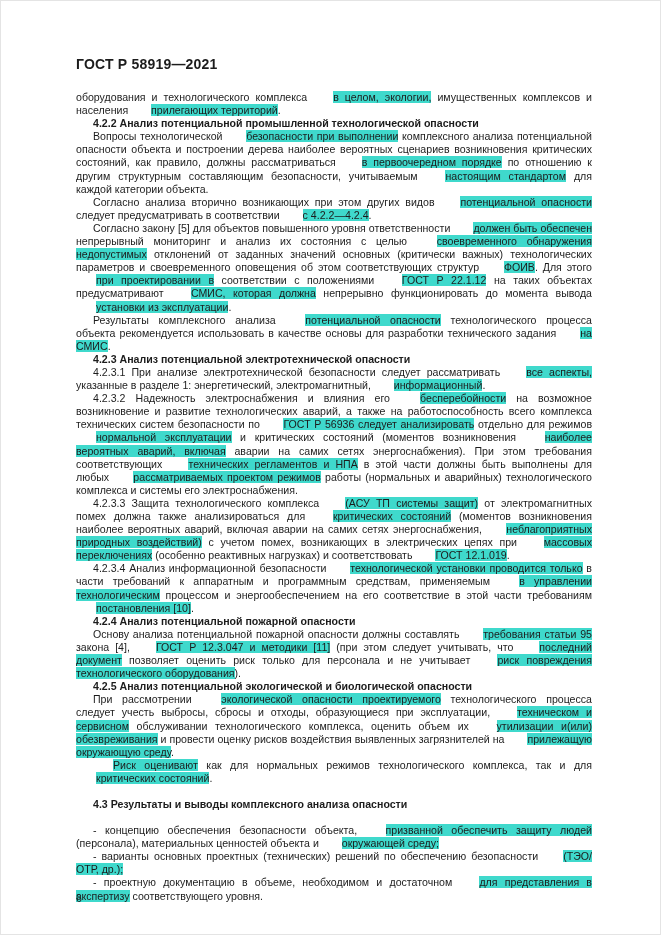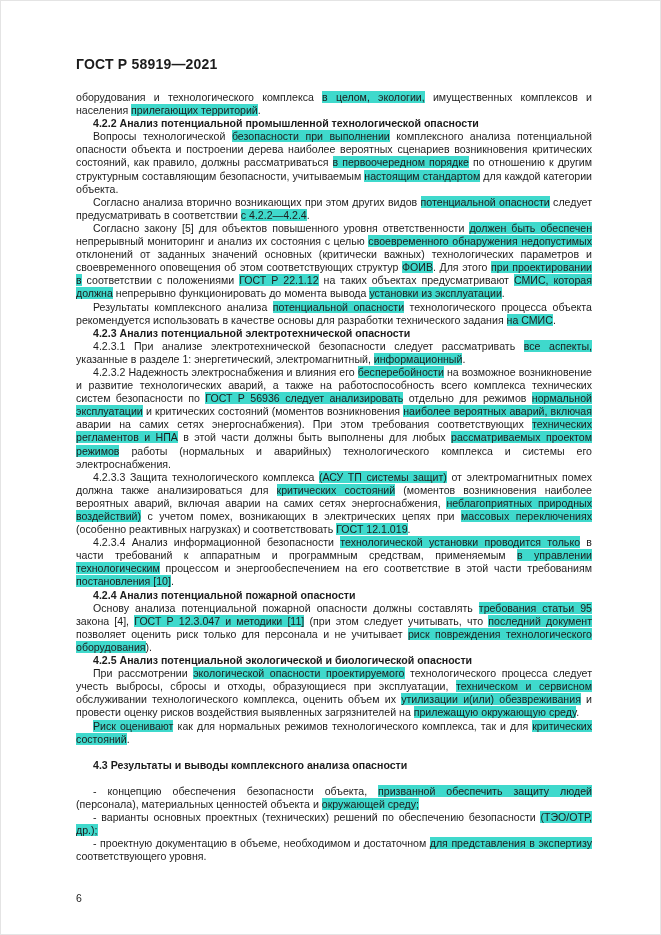--- a/index.html
+++ b/index.html
@@ -28,21 +28,21 @@
     left: 75px;
     width: 516px;
     font-size: 10.6px;
     line-height: 13.1px;
     text-align: justify;
   }
   .para { margin: 0; }
   .para.body, .para.heading, .para.section-heading { text-indent: 17px; }
   .para.heading, .para.section-heading { font-weight: 700; }
   .para.section-heading { margin: 13px 0 13px 0; }
-  .hl { background: var(--hl, #3FD9CC); }
+  .hl { background: var(--hl, #3FD9CC); margin-left: 20px; }
   .page-footer {
     position: absolute;
     left: 75px;
     bottom: 30px;
     font-size: 10.5px;
   }
 </style>
 </head>
 <body>
 

